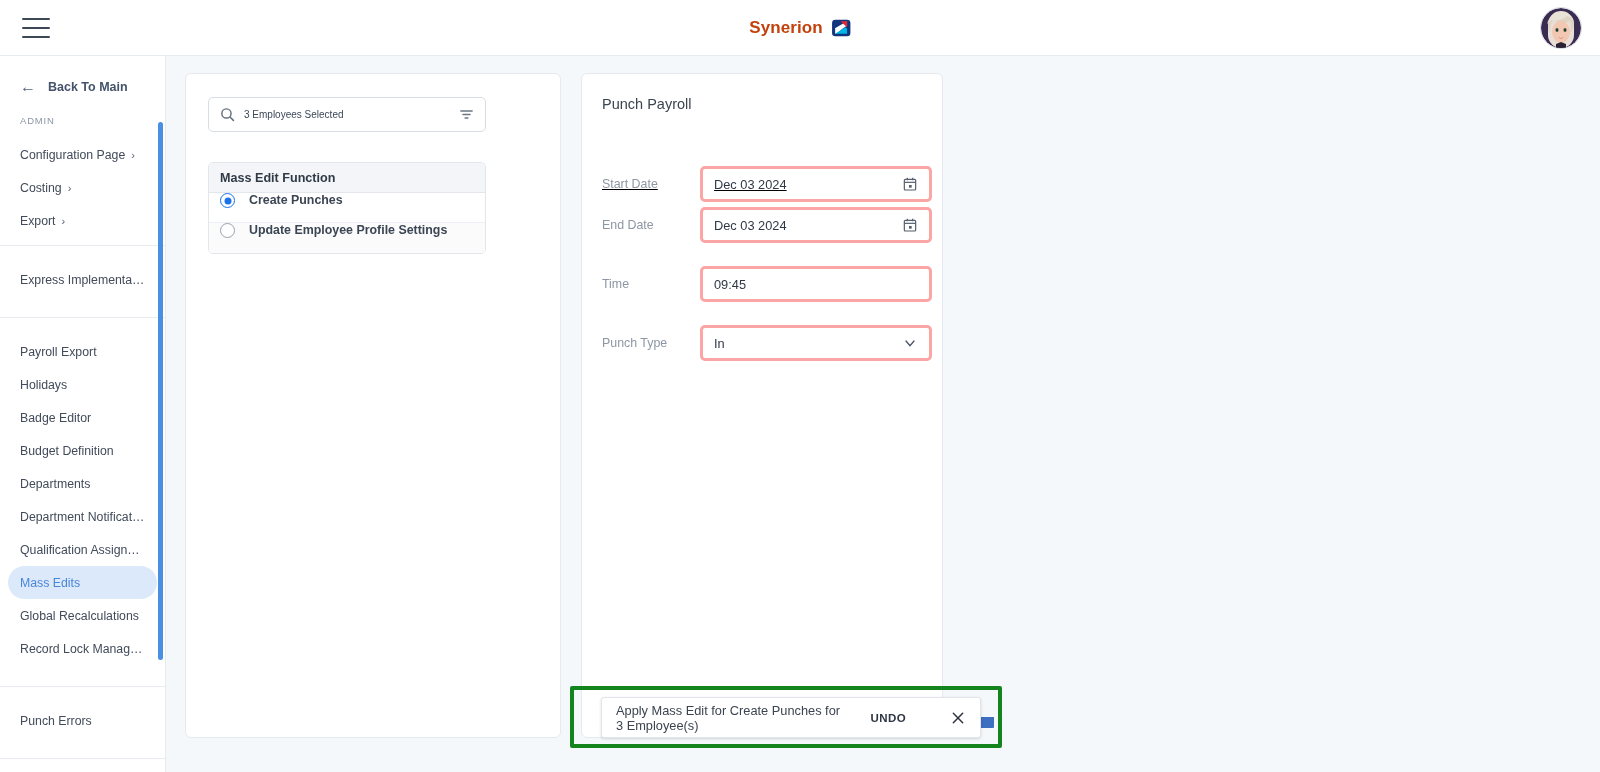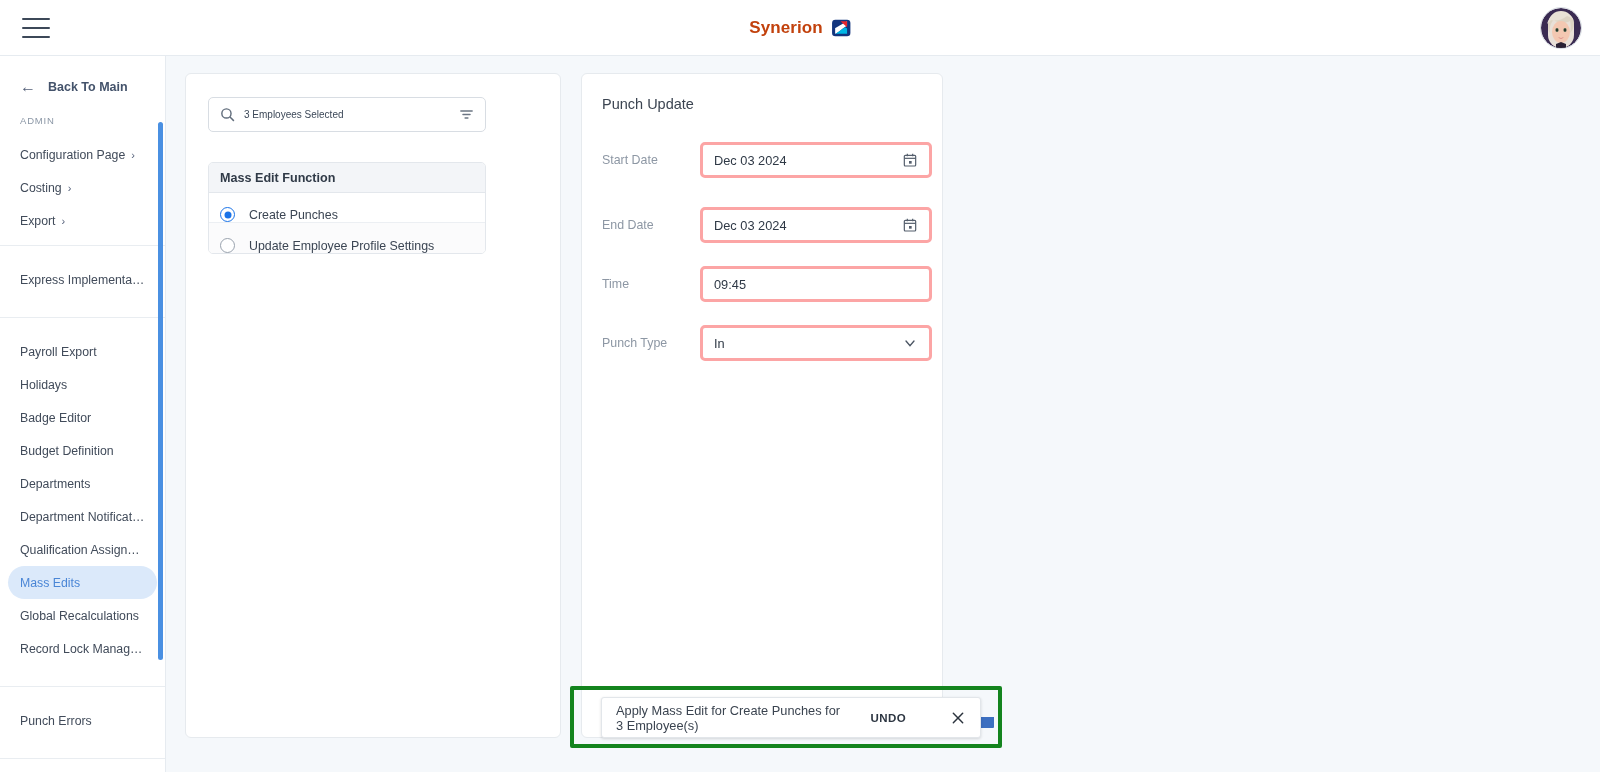--- a/index.html
+++ b/index.html
@@ -104,23 +104,23 @@
   .fn-list {
     position: absolute; left: 22px; top: 71px; width: 278px;
     border: 1px solid #e3e7ec; border-radius: 5px; overflow: hidden; margin-top: 17px;
   }
   .fn-head {
     height: 30px; display:flex; align-items:center; padding: 0 11px;
     background: #f3f5f8; border-bottom: 1px solid #e3e7ec;
     font-size: 12.6px; font-weight: bold; color: #303a47;
   }
   .fn-row {
-    height: 30px; display: flex; align-items: flex-end; padding: 0 11px;
+    height: 30px; display: flex; align-items: flex-start; padding: 0 11px;
     font-size: 12.4px; color: #3b4553; cursor: pointer;
-    border-bottom: 1px solid #eceff3; background: #fff;
+    border-bottom: 1px solid #eceff3; background: #fff; font-weight: bold;
   }
   .fn-row:last-child { border-bottom: none; background: #fbfbfc; }
   .radio {
     width: 15px; height: 15px; border-radius: 50%;
     border: 1.6px solid #98a1ad; margin-right: 14px; flex: 0 0 auto;
     position: relative; background: #fff;
   }
   .radio.checked { border-color: #1a73e8; }
   .radio.checked::after {
     content:""; position: absolute; left: 50%; top: 50%;
@@ -328,23 +328,23 @@
 
         <div class="fn-row">
           <span class="radio"></span>
           <span>Update Employee Profile Settings</span>
         </div>
       </div>
     </div>
 
     <div class="card card-right">
 
-      <div class="panel-title">Punch Update</div>
-
-      <div class="form-row" style="top:68px;">
+      <div class="panel-title">Punch Payroll</div>
+
+      <div class="form-row" style="top:92px;text-decoration:underline;">
         <div class="f-label">Start Date</div>
         <div class="f-field">
           <span class="val">Dec 03 2024</span>
           <svg class="f-ic" viewBox="0 0 24 24" fill="none" stroke="#555f6d" stroke-width="1.8">
             <rect x="3.5" y="5" width="17" height="16" rx="1.5"></rect>
             <line x1="3.5" y1="9.5" x2="20.5" y2="9.5"></line>
             <line x1="8" y1="2.8" x2="8" y2="6.2"></line>
               <line x1="16" y1="2.8" x2="16" y2="6.2"></line>
             <rect x="10.5" y="13.5" width="4" height="4" fill="#555f6d" stroke="none"></rect>
           </svg>

